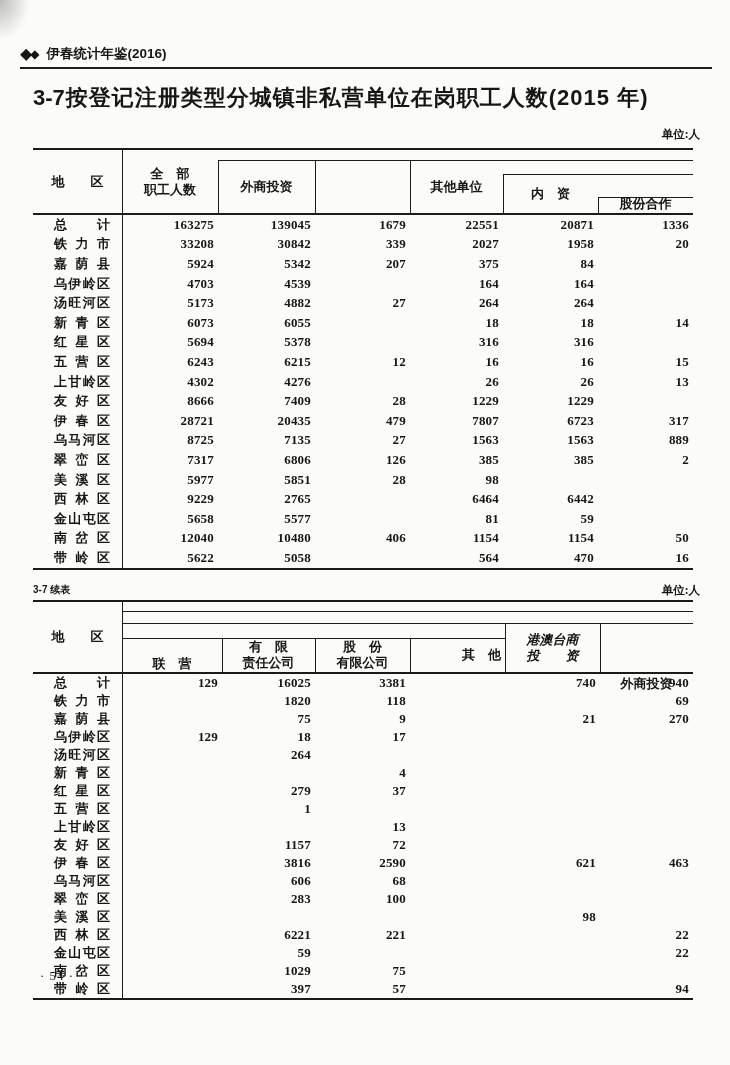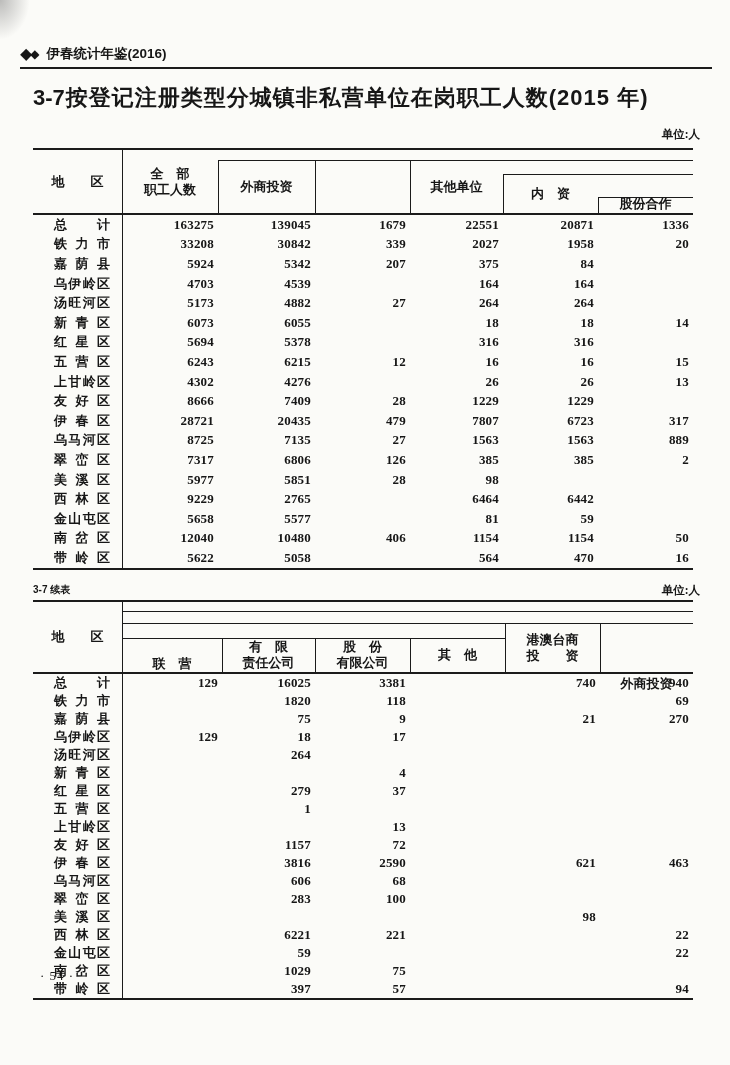--- a/index.html
+++ b/index.html
@@ -349,22 +349,22 @@
       <div class="hlabel" style="left:0;top:0;width:89px;height:70px;">地　　区</div>
       <div class="hlabel" style="left:89px;top:36px;width:100px;height:52px;">联　营</div>
       <div class="hlabel" style="left:189px;top:36px;width:93px;height:34px;">
         <div>有　限</div>
         <div>责任公司</div>
       </div>
       <div class="hlabel" style="left:282px;top:36px;width:95px;height:34px;">
         <div>股　份</div>
         <div>有限公司</div>
       </div>
-      <div class="hlabel" style="left:377px;top:36px;width:95px;height:34px;">其　他</div>
-      <div class="hlabel" style="left:472px;top:21px;width:95px;height:49px;">
+      <div class="hlabel" style="left:377px;top:36px;width:95px;height:34px;padding-left:24px;">其　他</div>
+      <div class="hlabel" style="left:472px;top:21px;width:95px;height:49px;font-style:italic;">
         <div>港澳台商</div>
         <div>投　　资</div>
       </div>
       <div class="hlabel" style="left:567px;top:21px;width:93px;height:49px;margin-top:36px;">外商投资</div>
     </div>
     <table class="data">
       <colgroup>
           <col style="width:89px">
           <col style="width:100px">
           <col style="width:93px">

